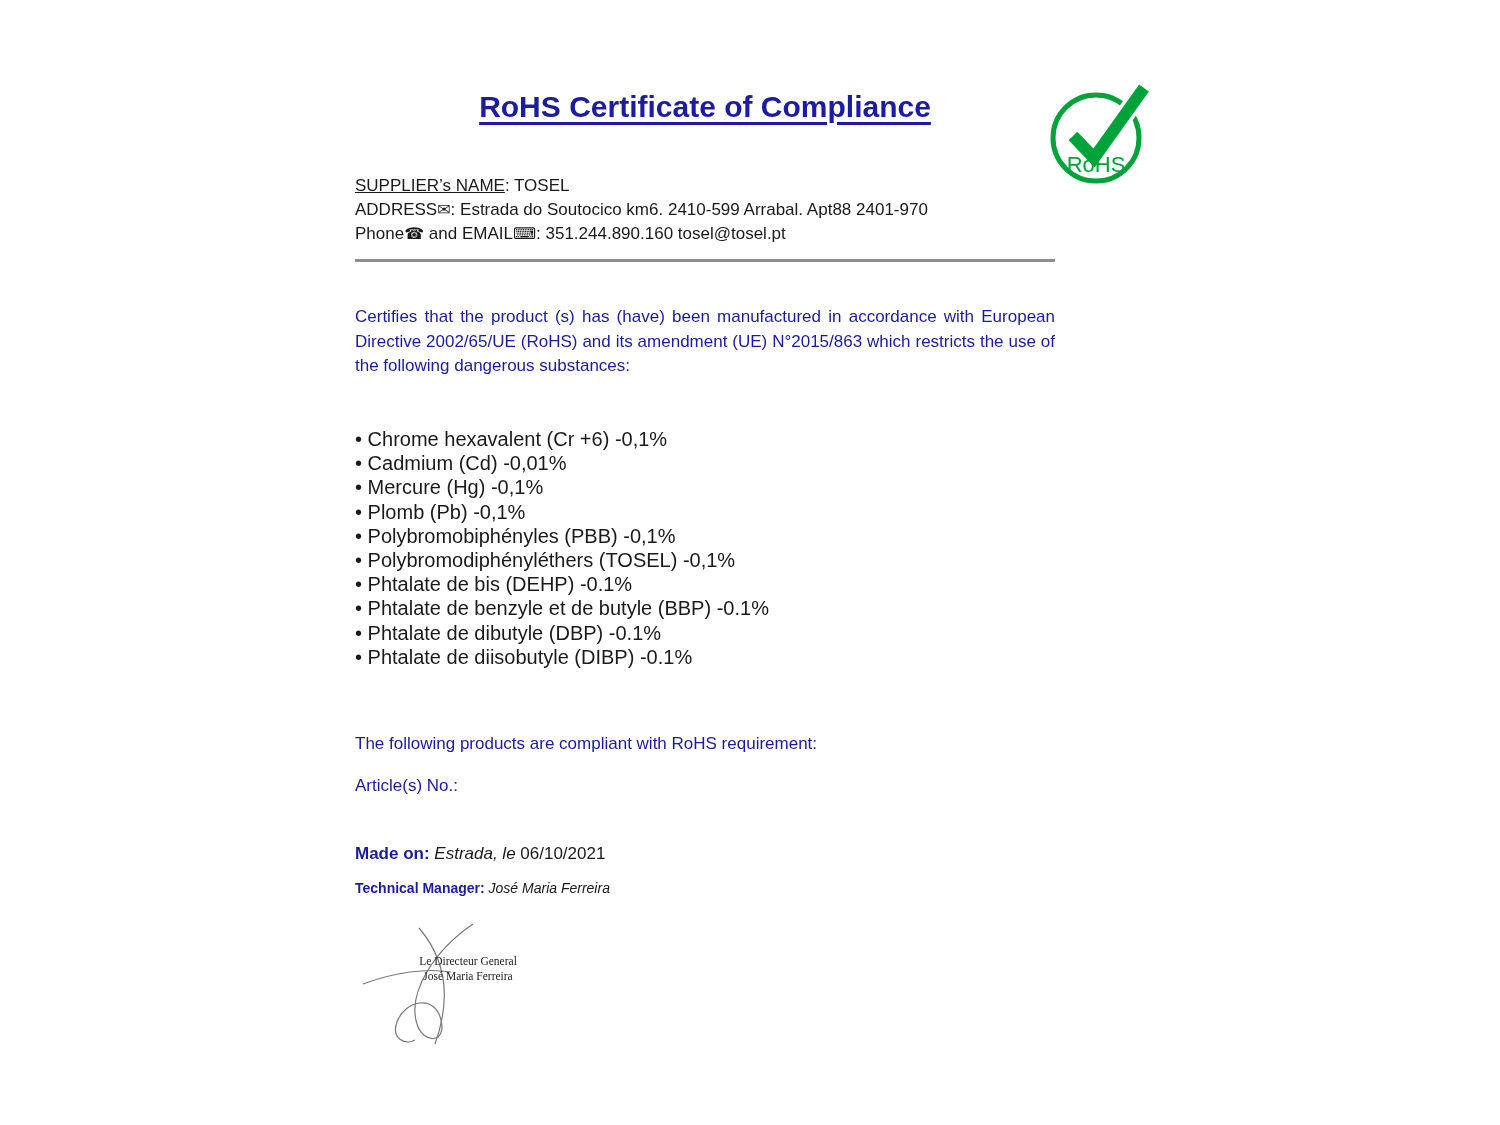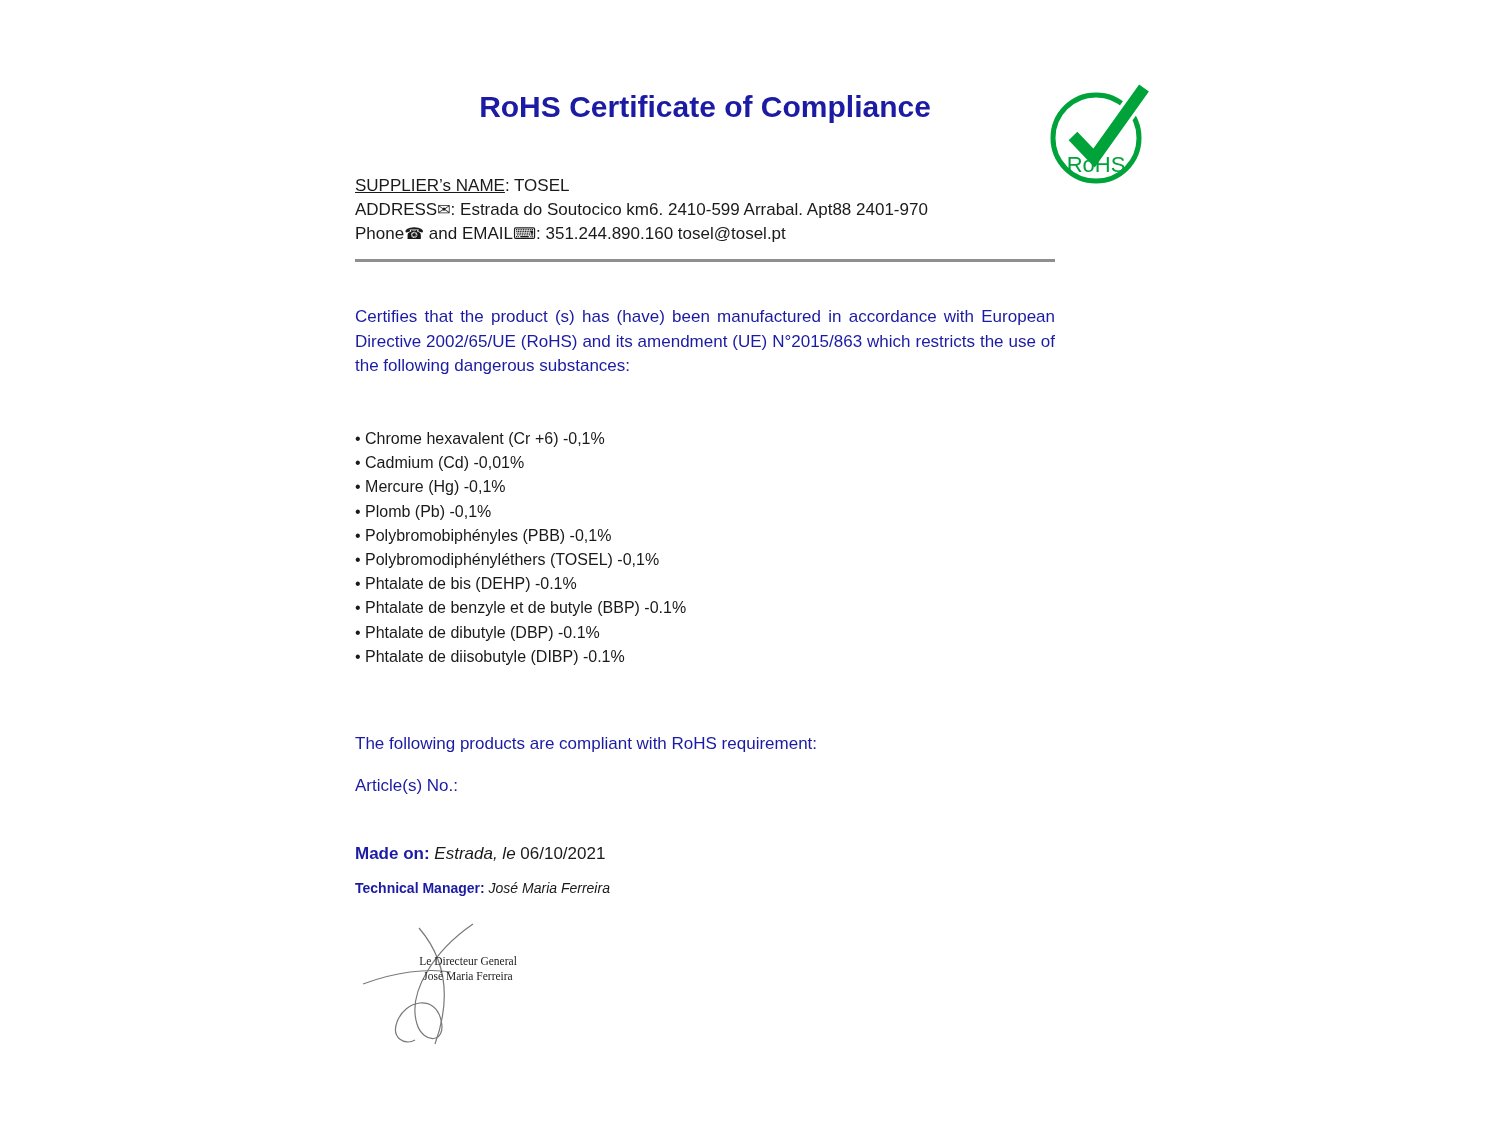--- a/index.html
+++ b/index.html
@@ -12,40 +12,40 @@
     width:1500px;height:1125px;position:relative;overflow:hidden;
     background:#ffffff;color:#1a1a1a;
     font-family:"Liberation Sans",sans-serif;
   }
   .content{position:absolute;left:355px;top:0;width:700px;height:1125px;}
 
   .doc-title{
     position:absolute;top:90px;left:0;width:100%;
     text-align:center;font-size:30px;font-weight:bold;
     color:var(--blue,#1b1ba3);
-    text-decoration-thickness:2.5px;text-underline-offset:5px;
+    text-decoration:underline;text-decoration-thickness:2.5px;text-underline-offset:5px;
     margin:0;
   }
 
   .logo{position:absolute;left:1050px;top:80px;width:102px;height:106px;color:var(--green,#00a33a);}
 
   .supplier{position:absolute;top:174px;left:0;width:100%;font-size:17px;line-height:24px;}
   .supplier .lbl-strong{font-weight:normal;text-decoration:underline;}
   .supplier .icon{font-size:16px;}
 
   .divider{position:absolute;top:259px;left:0;width:700px;height:3px;background:#8f8f8f;}
 
   .certifies{
     position:absolute;top:305px;left:0;width:700px;
     color:var(--blue,#1b1ba3);font-size:17px;line-height:24.5px;
     text-align:justify;text-align-last:left;margin:0;
   }
 
   .substances{position:absolute;top:427px;left:0;width:700px;margin:0;padding:0;list-style:none;
-    font-size:16px;line-height:24.2px;}
+    font-size:20px;line-height:24.2px;}
   .substances li::before{content:"• ";}
 
   .blue-line{position:absolute;left:0;color:var(--blue,#1b1ba3);font-size:17px;margin:0;}
   .compliance-line{top:734px;}
   .article-line{top:776px;}
 
   .made-on{position:absolute;top:844px;left:0;font-size:17px;}
   .tech-manager{position:absolute;top:880px;left:0;font-size:14px;}
   .bold-blue{font-weight:bold;color:var(--blue,#1b1ba3);}
   .italic{font-style:italic;}

